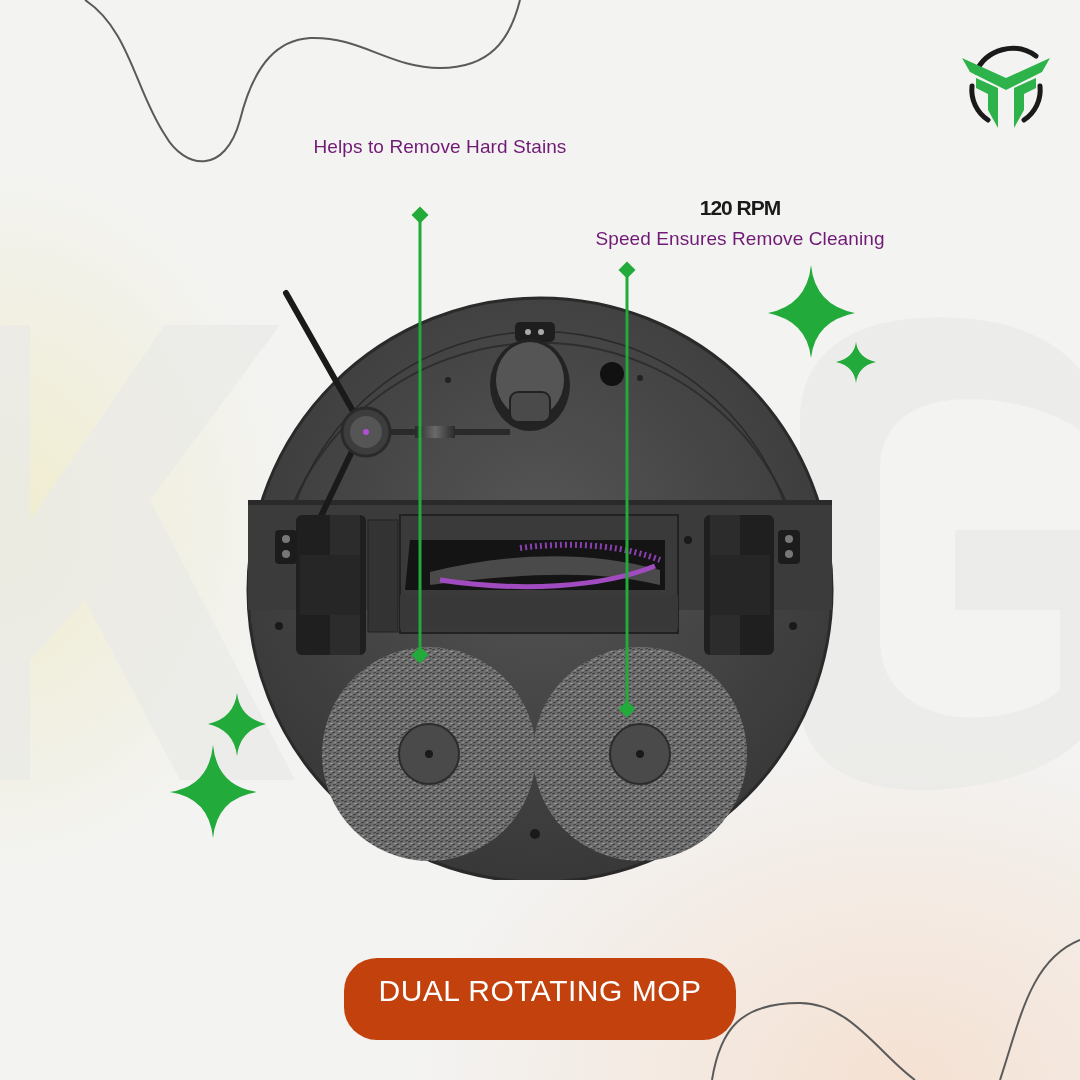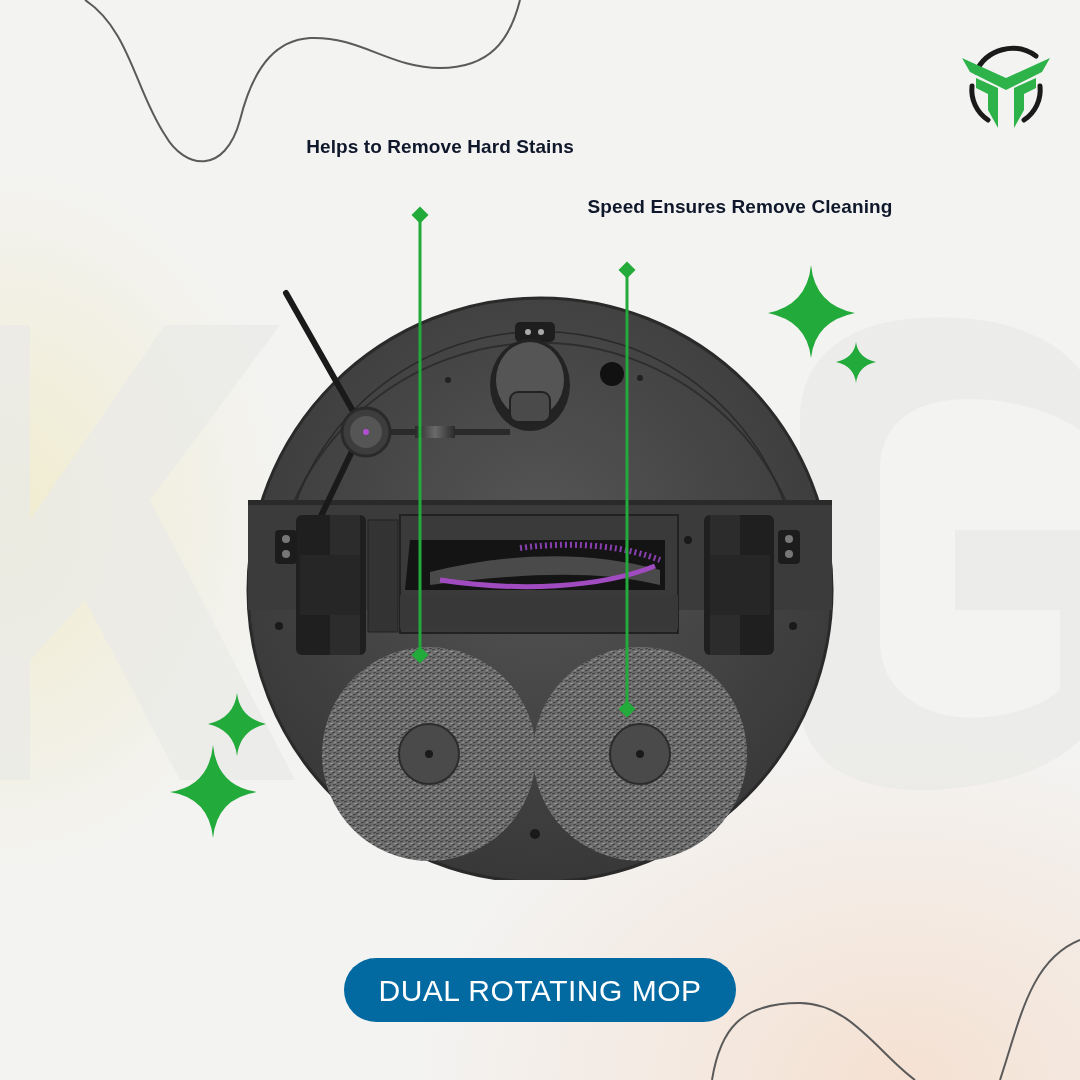--- a/index.html
+++ b/index.html
@@ -15,29 +15,29 @@
       radial-gradient(ellipse 700px 500px at 900px 1080px, rgba(245,222,205,0.85), rgba(243,243,242,0) 70%),
       #f3f3f2;
   }
   .watermark { position: absolute; inset: 0; }
   .curves { position: absolute; inset: 0; }
   .logo { position: absolute; left: 958px; top: 36px; width: 96px; height: 96px; }
   .callout { position: absolute; text-align: center; color: #1a1a1a; }
   .callout .title {
     font-weight: bold; font-size: 21px; letter-spacing: -1px; margin-bottom: 8px;
   }
-  .callout .desc { font-size: 19px; color: #0f172a; letter-spacing: 0.1px; font-weight: bold; }
+  .callout .desc { font-size: 19px; color: #701a75; letter-spacing: 0.1px; }
   .callout-1 { left: 290px; top: 136px; width: 300px; }
   .callout-2 { left: 570px; top: 196px; width: 340px; }
   .robot { position: absolute; left: 230px; top: 280px; width: 620px; height: 600px; }
   .pointer { position: absolute; inset: 0; pointer-events: none; }
   .sparkles { position: absolute; inset: 0; pointer-events: none; }
   .pill {
-    position: absolute; left: 344px; top: 958px; width: 392px; height: 64px;
-    background: #0369a1; border-radius: 33px;
+    position: absolute; left: 344px; top: 958px; width: 392px; height: 82px;
+    background: #c2410c; border-radius: 33px;
     color: #fff; font-size: 30px; line-height: 66px; text-align: center;
     letter-spacing: 0.5px;
   }
 </style>
 </head>
 <body>
 
 <div class="bg"></div>
 
 <svg class="watermark" viewBox="0 0 1080 1080" width="1080" height="1080">
@@ -60,20 +60,21 @@
   <path d="M82,50 A36,36 0 0 1 66,84" fill="none" stroke="#1a1a1a" stroke-width="5" stroke-linecap="round"></path>
   <polygon points="4,22 48,42 92,22 84,36 48,54 12,36" fill="#2eb24a"></polygon>
   <polygon points="18,42 40,52 40,92 30,74 30,58 18,52" fill="#2eb24a"></polygon>
   <polygon points="78,42 56,52 56,92 66,74 66,58 78,52" fill="#2eb24a"></polygon>
 </svg>
 
 <div class="callout callout-1">
   <div class="desc">Helps to Remove Hard Stains</div>
 </div>
 <div class="callout callout-2">
+  <div class="title">120 RPM</div>
   <div class="desc">Speed Ensures Remove Cleaning</div>
 </div>
 
 <svg class="robot" viewBox="230 280 620 600" width="620" height="600">
   <defs>
     <radialGradient id="bodyGrad" cx="50%" cy="40%" r="60%">
       <stop offset="0%" stop-color="#555"></stop>
       <stop offset="100%" stop-color="#383838"></stop>
     </radialGradient>
     <pattern id="fuzz" width="8" height="8" patternUnits="userSpaceOnUse">

